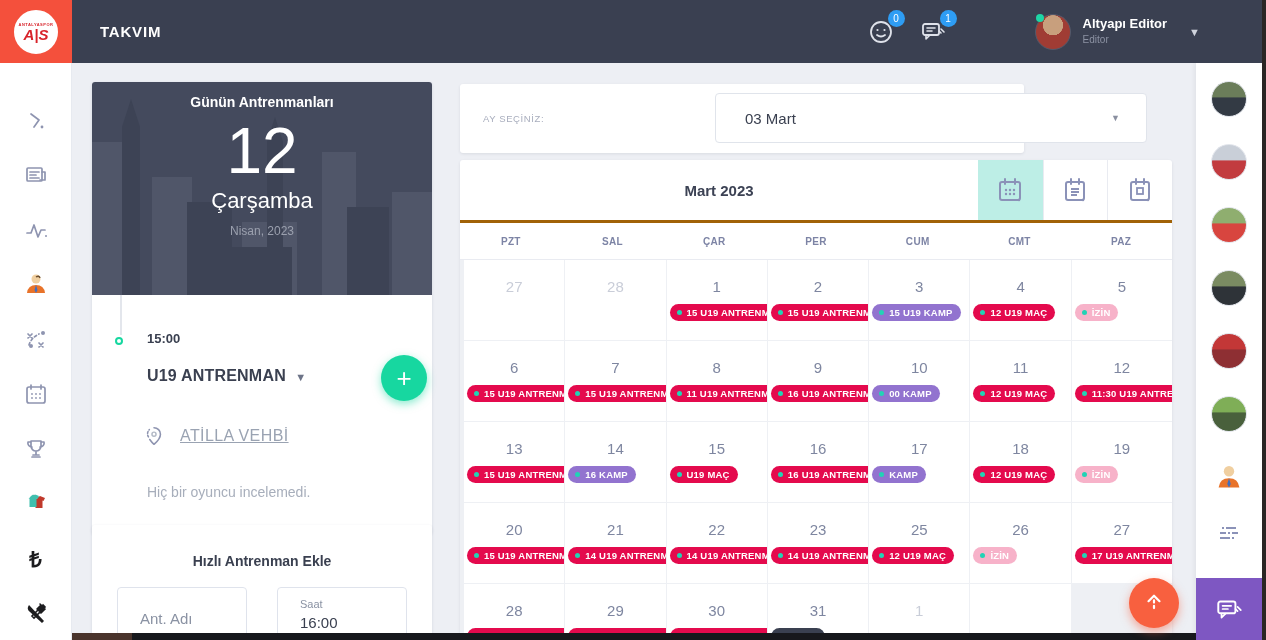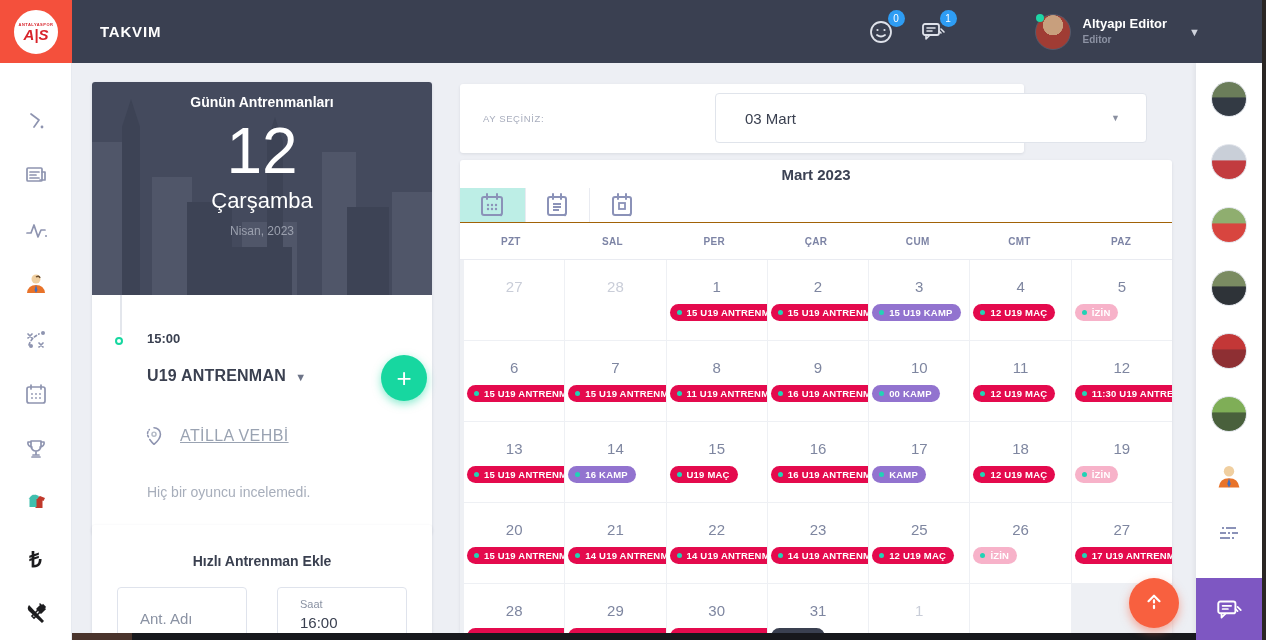--- a/index.html
+++ b/index.html
@@ -17,21 +17,21 @@
   .header-right { margin-left:auto; display:flex; align-items:center; gap:22px; padding-right:66px; }
   .icon-badge { position:relative; width:30px; height:30px; }
   .icon-badge svg { width:28px; height:28px; }
   .badge { position:absolute; top:-7px; right:-8px; min-width:17px; height:17px; border-radius:9px; background:#2e9df4; color:#fff; font-size:10px; display:flex; align-items:center; justify-content:center; padding:0 4px; }
   .user { display:flex; align-items:center; gap:12px; margin-left:64px; }
   .avatar-wrap { position:relative; width:36px; height:36px; }
   .h-avatar { width:36px; height:36px; border-radius:50%; background:radial-gradient(circle at 50% 30%, #c89f7d 0 34%, #a03c34 35% 100%); border:1px solid #55596a; }
   .status-dot { position:absolute; top:0; left:1px; width:8px; height:8px; border-radius:50%; background:#1ed6a5; }
   .user-names { display:flex; flex-direction:column; line-height:14px; }
   .user-name { color:#fff; font-weight:bold; font-size:13px; }
-  .user-role { color:#8c92a3; font-size:10px; margin-top:2px;font-weight:bold; }
+  .user-role { color:#8c92a3; font-size:10px; margin-top:2px; }
   .chev { color:#cfd3dc; font-size:11px; margin-left:10px; }
 
   
   .lsidebar { position:absolute; left:0; top:63px; width:72px; height:577px; background:#fff; border-right:1px solid #e7eaf0; z-index:20; display:flex; flex-direction:column; align-items:center; padding-top:30px; gap:0; }
   .ls-item { width:72px; height:59px; display:flex; align-items:center; justify-content:center; cursor:pointer; }
   .ls-item svg { width:26px; height:26px; }
   .mono-ic { stroke:#8e94b0; fill:none; stroke-width:1.7; stroke-linecap:round; stroke-linejoin:round; }
   .lira { font-size:22px; font-weight:bold; color:#1d1d1f; }
 
   
@@ -75,21 +75,21 @@
 
   
   .select-card { position:absolute; left:460px; top:84px; width:564px; height:69px; background:#fff; border-radius:3px; box-shadow:0 1px 3px rgba(40,50,70,.10); display:flex; align-items:center; z-index:4; }
   .sel-label { font-size:9.5px; letter-spacing:.6px; color:#a8adbd; margin-left:23px; }
   .month-select { position:absolute; left:255px; top:9px; width:432px; height:50px; border:1px solid #e0e4eb; border-radius:4px; display:flex; align-items:center; cursor:pointer; background:#fff; }
   .month-select .msv { font-size:15px; color:#3a4050; margin-left:29px; }
   .month-select .caret { margin-left:auto; margin-right:26px; color:#8a8fa0; font-size:9px; }
 
   
   .cal-card { position:absolute; left:460px; top:160px; width:712px; height:480px; background:#fff; border-radius:3px 3px 0 0; box-shadow:0 1px 3px rgba(40,50,70,.10); overflow:hidden; z-index:4; }
-  .cal-head { height:63px; border-bottom:1px solid #a16207; display:flex;flex-direction:column; }
+  .cal-head { height:63px; border-bottom:3px solid #a16207; display:flex; }
   .cal-title { flex:1; display:flex; align-items:center; justify-content:center; font-size:15px; font-weight:bold; color:#3c4254; }
   .view-toggles { display:flex; width:194px; }
   .vt { width:64.6px; display:flex; align-items:center; justify-content:center; border-left:1px solid #e9ebf1; cursor:pointer; }
   .vt.active { background:#bdeee6; border-left:none; }
   .vt svg { width:34px; height:34px; }
   .dow-row { height:37px; display:grid; grid-template-columns:repeat(7,1fr); border-bottom:1px solid #e9ebf1; }
   .dow { display:flex; align-items:center; justify-content:center; font-size:10px; font-weight:bold; color:#7d84a5; letter-spacing:.3px; }
   .cal-grid { display:grid; grid-template-columns:repeat(7,1fr); grid-auto-rows:80px; background:#eef0f4; gap:1px; padding-left:4px; }
   .cal-cell { background:#fff; overflow:hidden; position:relative; cursor:pointer; }
   .cal-day { text-align:center; font-size:15px; color:#7e86a0; margin-top:18px; }
@@ -333,22 +333,22 @@
             <path d="M13 6 v5 M21 6 v5" stroke="#8b92b8" stroke-width="2" fill="none" stroke-linecap="round"></path>
             <rect x="14" y="15" width="6" height="6" fill="none" stroke="#8b92b8" stroke-width="1.8"></rect>
             <circle cx="25" cy="27" r="1.2" fill="#8b92b8"></circle>
           </svg>
         </div>
       </div>
     </div>
     <div class="dow-row">
       <span class="dow">PZT</span>
       <span class="dow">SAL</span>
+      <span class="dow">ÇAR</span>
       <span class="dow">PER</span>
-      <span class="dow">ÇAR</span>
       <span class="dow">CUM</span>
       <span class="dow">CMT</span>
       <span class="dow">PAZ</span>
     </div>
     <div class="cal-grid">
         <div class="cal-cell">
           <div class="cal-day muted">27</div>
         </div>
         <div class="cal-cell">
           <div class="cal-day muted">28</div>

